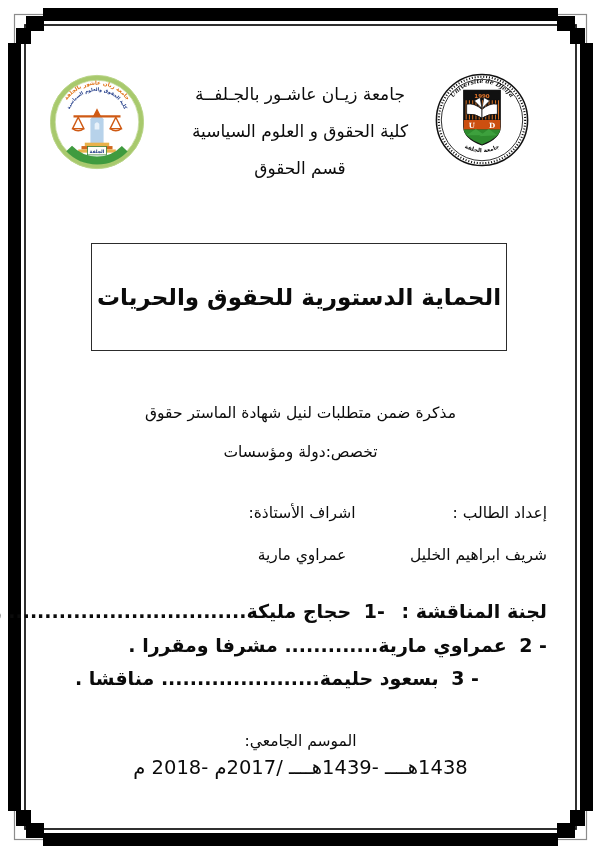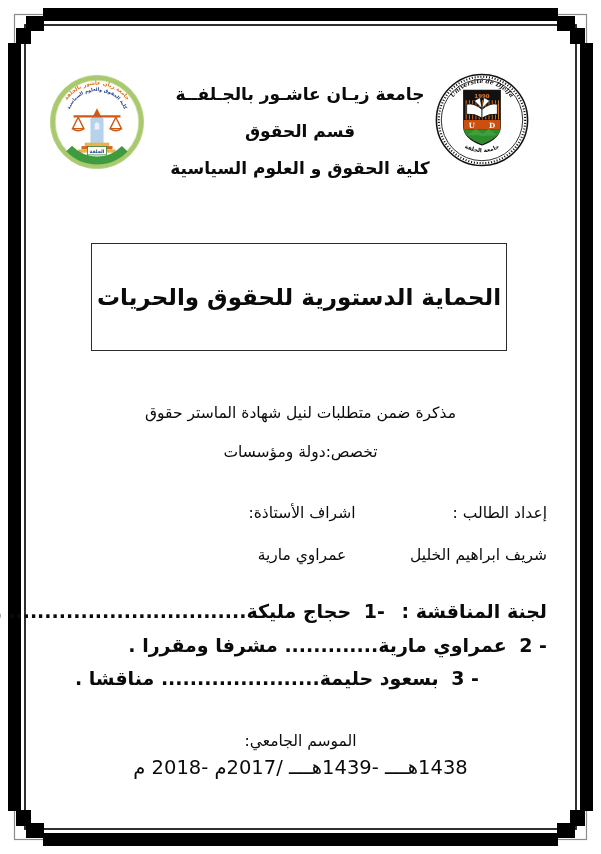--- a/index.html
+++ b/index.html
@@ -6,21 +6,21 @@
   .page{
     position:relative;width:601px;height:854px;background:#fff;overflow:hidden;
     font-family:"DejaVu Sans",sans-serif;direction:rtl;color:#0b0b0b;
   }
   .frame{position:absolute;top:0;left:0;}
   .logo{position:absolute;}
   .logo-left{left:50px;top:74px;width:94px;height:96px;}
   .logo-right{left:434px;top:72px;width:96px;height:96px;}
   .uni-text{
     position:absolute;left:145px;top:76px;width:310px;text-align:center;
-    font-weight:bold;font-size:17px;line-height:37px;letter-spacing:0;
+    font-weight:normal;font-size:17px;line-height:37px;letter-spacing:0;
   }
   .title-box{
     position:absolute;left:91px;top:243px;width:414px;height:106px;
     border:1.6px solid #2c2c2c;display:flex;flex-direction:row;
     justify-content:center;align-items:center;
     font-size:23px;font-weight:bold;line-height:46px;
   }
   .subtitle{
     position:absolute;left:0;top:394px;width:100%;text-align:center;
     font-size:15.5px;line-height:39px;
@@ -102,22 +102,22 @@
     <rect x="37" y="72" width="26" height="3.6" fill="#e9b24a"></rect>
     <rect x="33.5" y="75.6" width="33" height="3.6" fill="#d2691e"></rect>
     <rect x="30" y="79.2" width="40" height="3.4" fill="#e9b24a"></rect>
     <circle cx="50" cy="50" r="41" fill="none" stroke="#3f9b3f" stroke-width="8.5" stroke-dasharray="66 191.6" stroke-dashoffset="-31.4"></circle>
     <rect x="40" y="76" width="20" height="9" fill="#fffef7" stroke="#2f7d2f" stroke-width="0.8"></rect>
     <text x="50" y="82.8" font-size="5" text-anchor="middle" fill="#27408b" font-weight="bold">الجلفة</text>
   </svg>
 
   <div class="uni-text">
     <div>جامعة زيـان عاشـور بالجـلفــة</div>
+    <div>كلية الحقوق و العلوم السياسية</div>
     <div>قسم الحقوق</div>
-    <div>كلية الحقوق و العلوم السياسية</div>
   </div>
 
   <svg class="logo logo-right" viewBox="0 0 100 100">
     <circle cx="50" cy="50" r="47.5" fill="#ffffff" stroke="#111111" stroke-width="1.6"></circle>
     <circle cx="50" cy="50" r="45" fill="none" stroke="#111111" stroke-width="2.2" stroke-dasharray="1.1 1.9"></circle>
     <circle cx="50" cy="50" r="42.4" fill="none" stroke="#111111" stroke-width="0.9"></circle>
     <defs>
       <path id="rl-a1" d="M 14,57 A 37,37 0 1 1 86,57"></path>
       <path id="rl-a2" d="M 15.5,59 A 36.5,36.5 0 0 0 84.5,59"></path>
     </defs>

